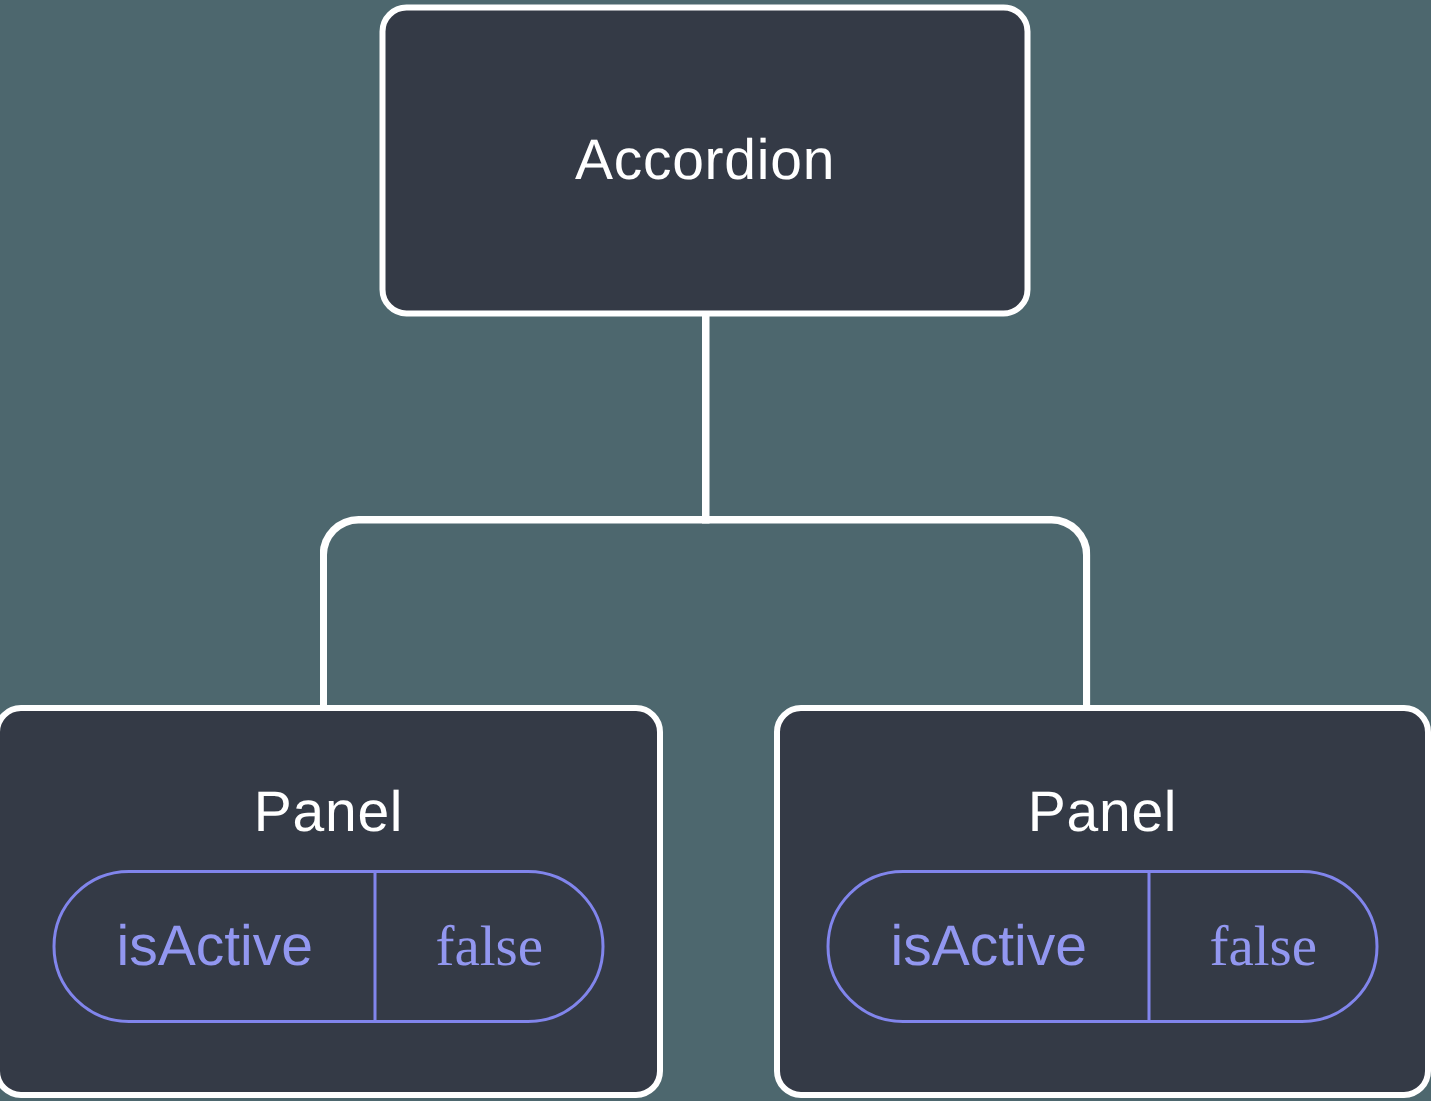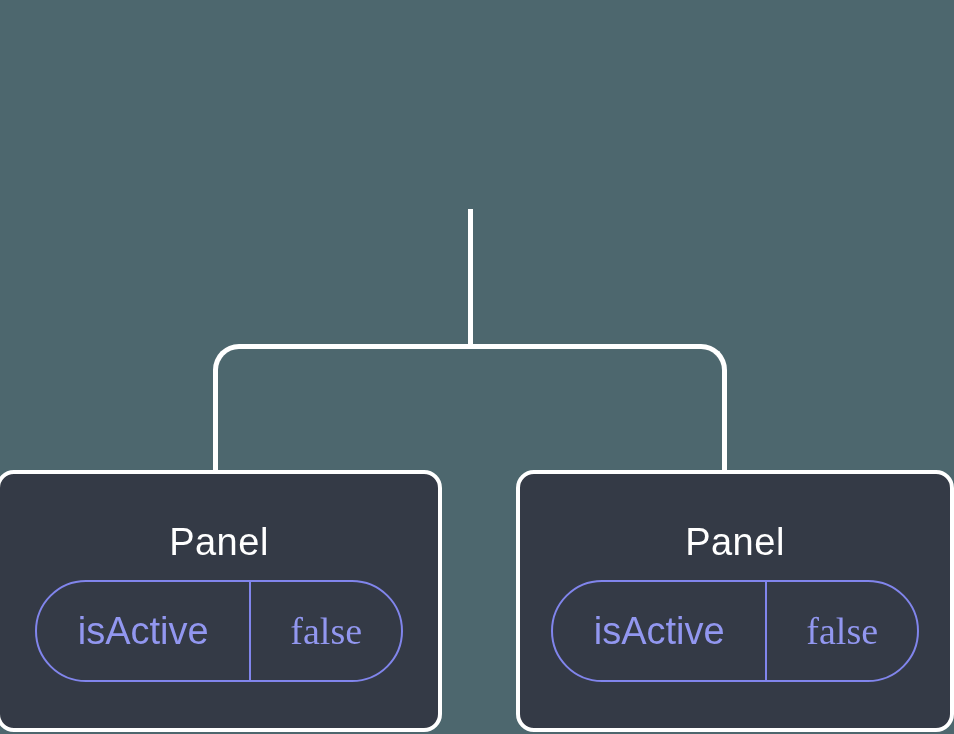--- a/index.html
+++ b/index.html
@@ -89,20 +89,23 @@
     font-weight: 400;
   }
   .pill .cell.key { flex: 1.42; }
   .pill .cell.val { flex: 1; border-left: 2px solid #8185ec; font-family: Liberation Serif, serif; }
 </style>
 </head>
 <body>
 
 <div class="canvas">
 
+  <div class="node root">
+    <span class="node-title">Accordion</span>
+  </div>
 
   <div class="stem"></div>
   <div class="bracket"></div>
 
   <div class="node panel left">
     <span class="node-title">Panel</span>
     <div class="pill">
       <span class="cell key">isActive</span>
       <span class="cell val">false</span>
     </div>

